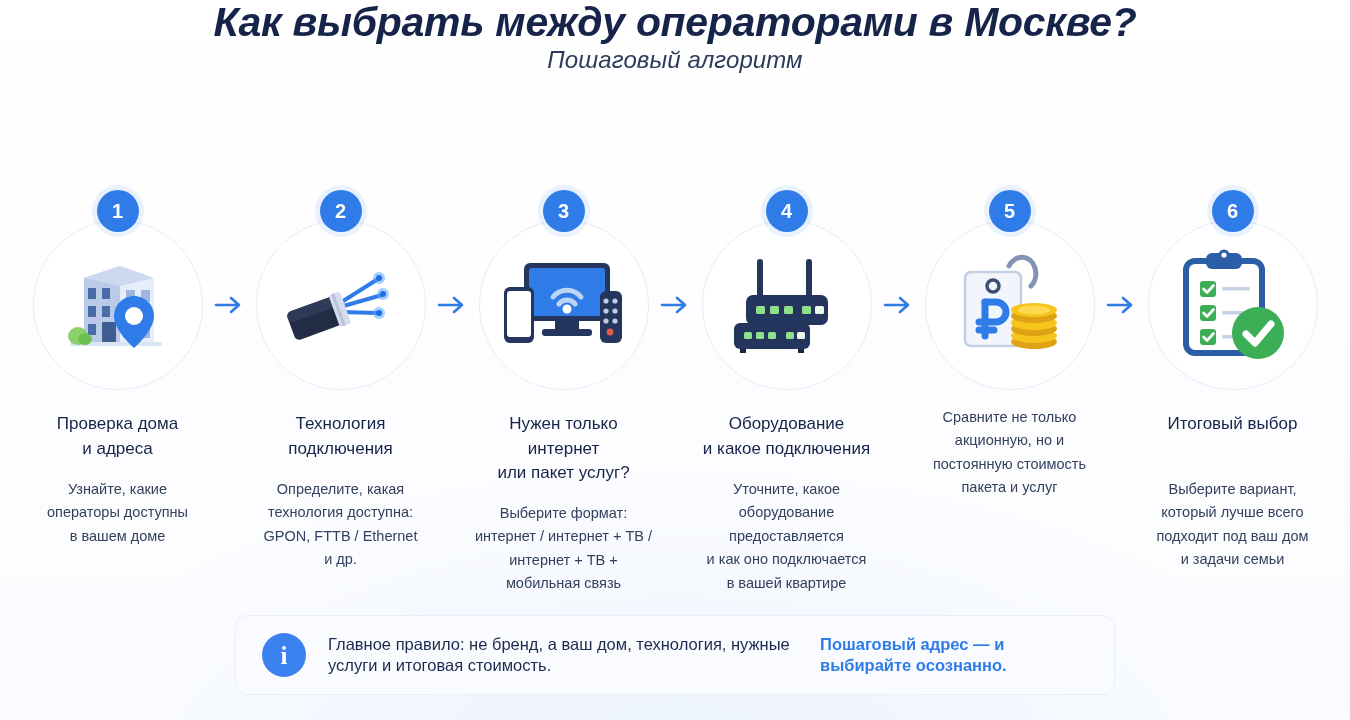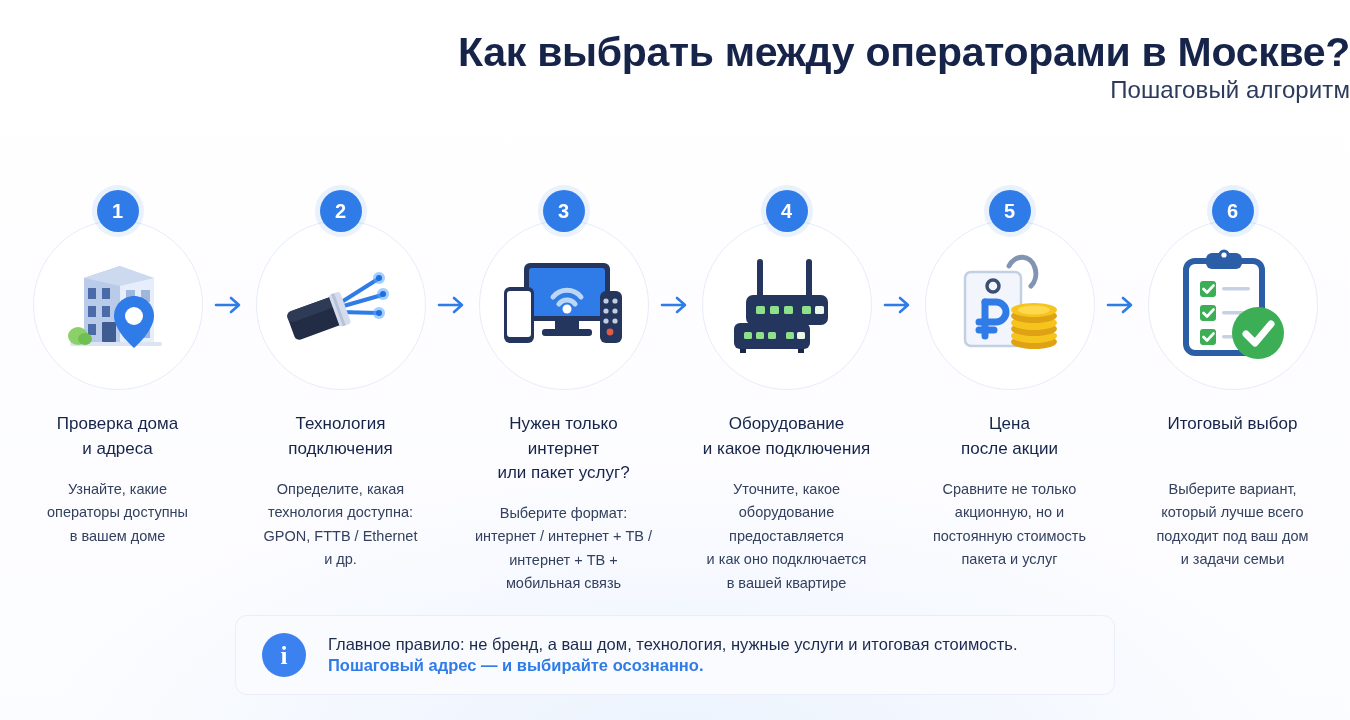--- a/index.html
+++ b/index.html
@@ -13,21 +13,21 @@
     position:relative;
   }
   .page{
     position:relative;width:1350px;height:720px;
     background:
       radial-gradient(ellipse 900px 420px at 50% 105%, rgba(223,235,252,.55) 0%, rgba(253,253,255,0) 70%),
       linear-gradient(180deg,#ffffff 0%,#fdfdff 55%,#fbfcff 100%);
   }
 
   
-  .header{padding-top:30px;text-align:right;}
+  .header{text-align:center;font-style:italic;}
   .title{
     font-size:41px;font-weight:bold;letter-spacing:-.3px;
     color:#16244a;line-height:1.12;margin:0;
   }
   .subtitle{
     margin:0 0 0;font-size:24px;font-weight:400;
     color:#2c3a5c;letter-spacing:.1px;
   }
 
   
@@ -77,21 +77,21 @@
     width:880px;box-sizing:border-box;
     background:#fafbfe;border:1px solid #e9eef8;border-radius:12px;
     padding:17px 26px;display:flex;align-items:center;gap:22px;
   }
   .note-icon{
     flex:0 0 44px;width:44px;height:44px;border-radius:50%;
     background:#3b82f0;color:#fff;
     font-size:25px;font-weight:bold;font-family:"Liberation Serif",serif;
     display:flex;align-items:center;justify-content:center;line-height:1;
   }
-  .note-lines{display:flex;flex-direction:column;gap:0;}
+  .note-lines{display:flex;flex-direction:row;gap:0;}
   .note-l1{font-size:16.5px;color:#1b2a4e;line-height:1.3;}
   .note-l2{font-size:16.5px;color:#2f7ce8;font-weight:bold;line-height:1.3;}
 </style>
 </head>
 <body>
 
 <div class="page">
 
   <div class="header">
     <h1 class="title">Как выбрать между операторами в Москве?</h1>
@@ -277,22 +277,20 @@
             <ellipse cx="83" cy="86" rx="23" ry="7" fill="#f5c41d"></ellipse>
             <ellipse cx="83" cy="79" rx="23" ry="7" fill="#e0a215"></ellipse>
             <ellipse cx="83" cy="73" rx="23" ry="7" fill="#f5c41d"></ellipse>
             <ellipse cx="83" cy="66" rx="23" ry="7" fill="#e0a215"></ellipse>
             <ellipse cx="83" cy="60" rx="23" ry="7" fill="#f5c41d"></ellipse>
             <ellipse cx="83" cy="60" rx="16" ry="4.5" fill="#ffd94d"></ellipse>
           </g>
         </svg>
         </span>
       </div>
-      <div class="step-title">Цена
-после акции</div>
       <div class="step-desc">Сравните не только
 акционную, но и
 постоянную стоимость
 пакета и услуг</div>
     </div>
 
     <div class="arrow">
       <svg width="30" height="22" viewBox="0 0 30 22">
         <path d="M2 11h22M17 4l8 7-8 7" stroke="#2f7ce8" stroke-width="2.6" fill="none" stroke-linecap="round" stroke-linejoin="round"></path>
       </svg>

